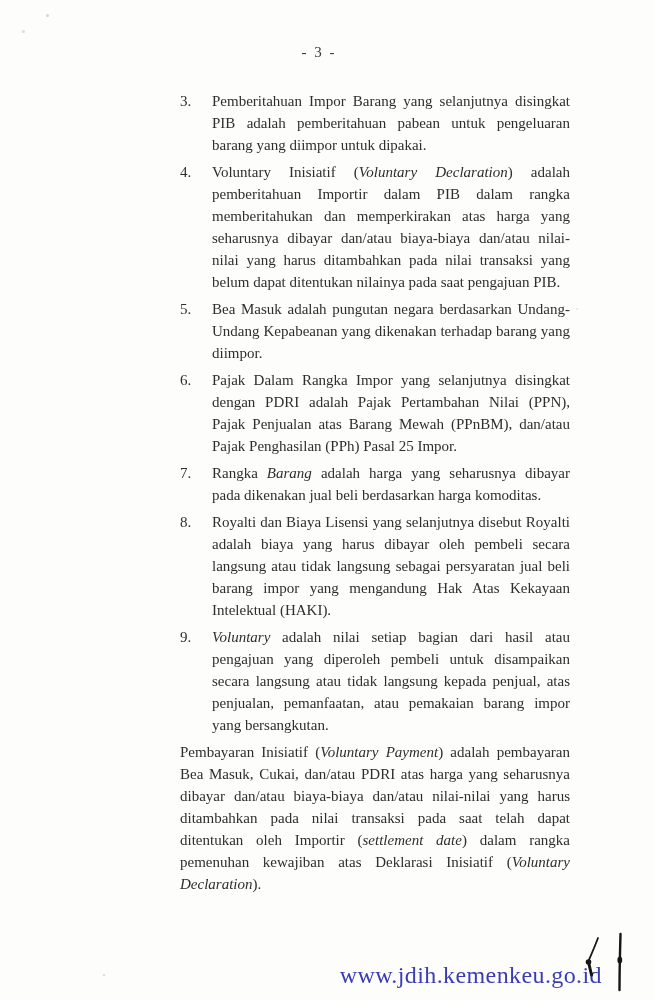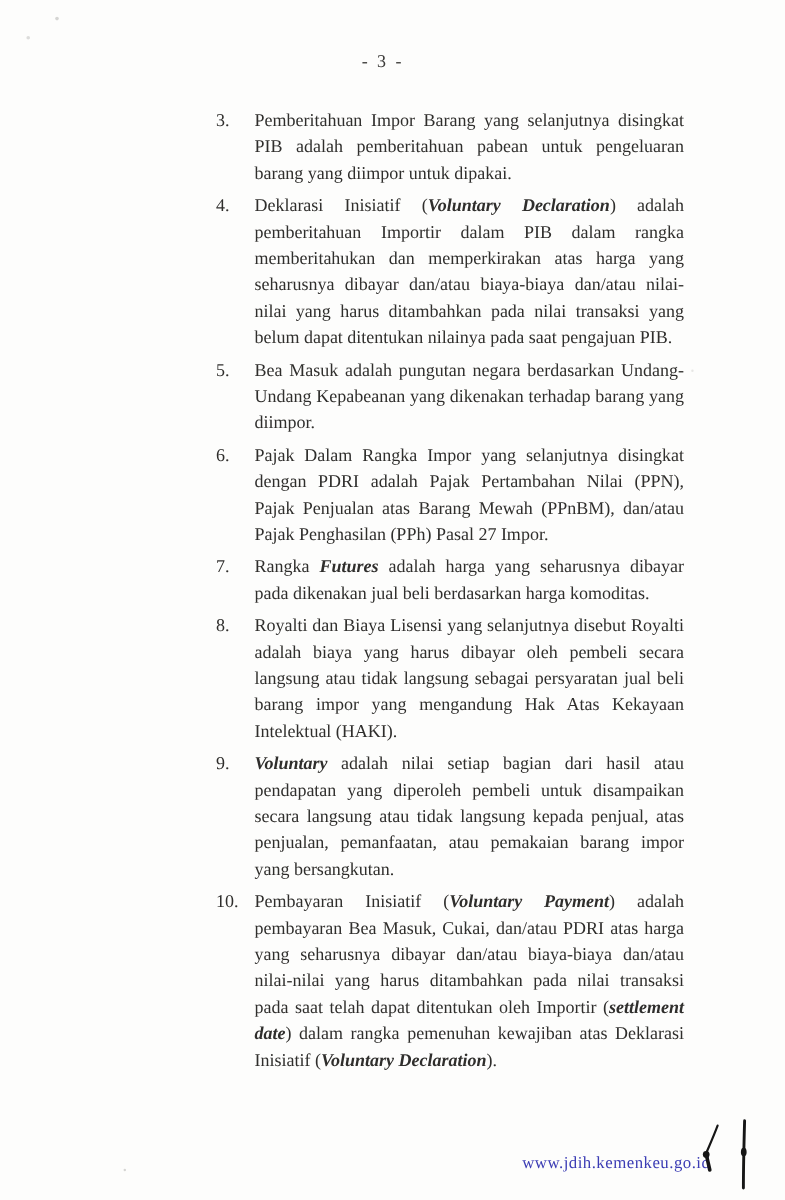--- a/index.html
+++ b/index.html
@@ -40,27 +40,26 @@
     flex: 0 0 32px;
     width: 32px;
   }
   .def-item .txt {
     flex: 1 1 auto;
     text-align: justify;
     text-justify: inter-word;
   }
   .def-item .txt em {
     font-style: italic;
-    font-weight: bold;
   }
   .footer-url {
     position: absolute;
     top: 962px;
-    right: 62px;
-    font-size: 14px;
+    right: 52px;
+    font-size: 24px;
     color: #3b3cb4;
     text-decoration: none;
     letter-spacing: 0.4px;
   }
   .pen-marks {
     position: absolute;
     left: 0;
     top: 0;
     width: 654px;
     height: 1000px;
@@ -83,44 +82,43 @@
 
   <div class="page-number">- 3 -</div>
 
   <ol class="def-list">
     <li class="def-item">
       <span class="num">3.</span>
       <div class="txt"><span>Pemberitahuan Impor Barang yang selanjutnya disingkat PIB adalah pemberitahuan pabean untuk pengeluaran barang yang diimpor untuk dipakai.</span></div>
     </li>
     <li class="def-item">
       <span class="num">4.</span>
-      <div class="txt"><span>Deklarasi Inisiatif (</span><em>Voluntary Declaration</em><span>) adalah pemberitahuan Importir dalam PIB dalam rangka memberitahukan dan memperkirakan atas harga yang seharusnya dibayar dan/atau biaya-biaya dan/atau nilai-nilai yang harus ditambahkan pada nilai transaksi yang belum dapat ditentukan nilainya pada saat pengajuan PIB.</span></div>
+      <div class="txt"><span>Voluntary Inisiatif (</span><em>Voluntary Declaration</em><span>) adalah pemberitahuan Importir dalam PIB dalam rangka memberitahukan dan memperkirakan atas harga yang seharusnya dibayar dan/atau biaya-biaya dan/atau nilai-nilai yang harus ditambahkan pada nilai transaksi yang belum dapat ditentukan nilainya pada saat pengajuan PIB.</span></div>
     </li>
     <li class="def-item">
       <span class="num">5.</span>
       <div class="txt"><span>Bea Masuk adalah pungutan negara berdasarkan Undang-Undang Kepabeanan yang dikenakan terhadap barang yang diimpor.</span></div>
     </li>
     <li class="def-item">
       <span class="num">6.</span>
-      <div class="txt"><span>Pajak Dalam Rangka Impor yang selanjutnya disingkat dengan PDRI adalah Pajak Pertambahan Nilai (PPN), Pajak Penjualan atas Barang Mewah (PPnBM), dan/atau Pajak Penghasilan (PPh) Pasal 27 Impor.</span></div>
+      <div class="txt"><span>Pajak Dalam Rangka Impor yang selanjutnya disingkat dengan PDRI adalah Pajak Pertambahan Nilai (PPN), Pajak Penjualan atas Barang Mewah (PPnBM), dan/atau Pajak Penghasilan (PPh) Pasal 25 Impor.</span></div>
     </li>
     <li class="def-item">
       <span class="num">7.</span>
-      <div class="txt"><span>Rangka </span><em>Futures</em><span> adalah harga yang seharusnya dibayar pada dikenakan jual beli berdasarkan harga komoditas.</span></div>
+      <div class="txt"><span>Rangka </span><em>Barang</em><span> adalah harga yang seharusnya dibayar pada dikenakan jual beli berdasarkan harga komoditas.</span></div>
     </li>
     <li class="def-item">
       <span class="num">8.</span>
       <div class="txt"><span>Royalti dan Biaya Lisensi yang selanjutnya disebut Royalti adalah biaya yang harus dibayar oleh pembeli secara langsung atau tidak langsung sebagai persyaratan jual beli barang impor yang mengandung Hak Atas Kekayaan Intelektual (HAKI).</span></div>
     </li>
     <li class="def-item">
       <span class="num">9.</span>
-      <div class="txt"><em>Voluntary</em><span> adalah nilai setiap bagian dari hasil atau pendapatan yang diperoleh pembeli untuk disampaikan secara langsung atau tidak langsung kepada penjual, atas penjualan, pemanfaatan, atau pemakaian barang impor yang bersangkutan.</span></div>
+      <div class="txt"><em>Voluntary</em><span> adalah nilai setiap bagian dari hasil atau pengajuan yang diperoleh pembeli untuk disampaikan secara langsung atau tidak langsung kepada penjual, atas penjualan, pemanfaatan, atau pemakaian barang impor yang bersangkutan.</span></div>
     </li>
     <li class="def-item">
-      <span class="num">10.</span>
       <div class="txt"><span>Pembayaran Inisiatif (</span><em>Voluntary Payment</em><span>) adalah pembayaran Bea Masuk, Cukai, dan/atau PDRI atas harga yang seharusnya dibayar dan/atau biaya-biaya dan/atau nilai-nilai yang harus ditambahkan pada nilai transaksi pada saat telah dapat ditentukan oleh Importir (</span><em>settlement date</em><span>) dalam rangka pemenuhan kewajiban atas Deklarasi Inisiatif (</span><em>Voluntary Declaration</em><span>).</span></div>
     </li>
   </ol>
 
   <a class="footer-url" href="#">www.jdih.kemenkeu.go.id</a>
 
   <svg class="pen-marks" viewBox="0 0 654 1000" aria-hidden="true">
 
     <path d="M598 938 C 595 946, 591.5 954, 588.5 961" stroke="#161616" stroke-width="1.8" fill="none" stroke-linecap="round"></path>
     <circle cx="588.5" cy="962" r="2.8" fill="#161616"></circle>

